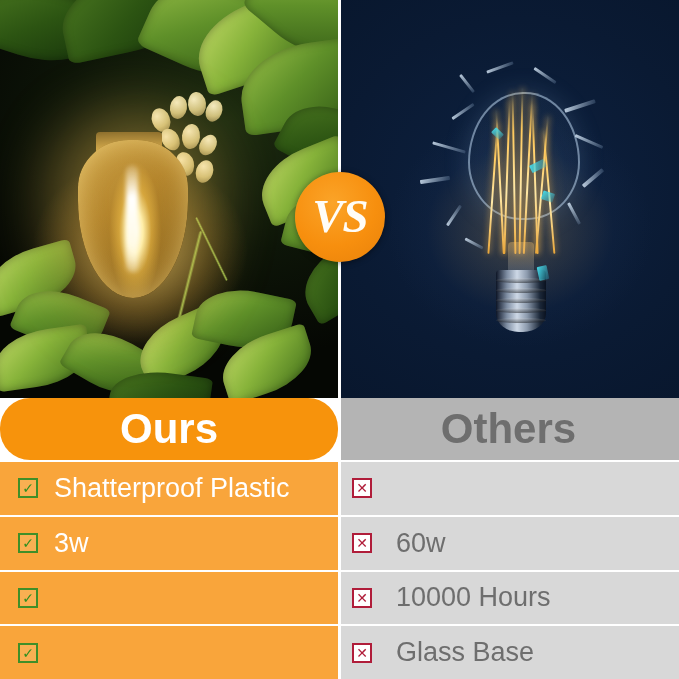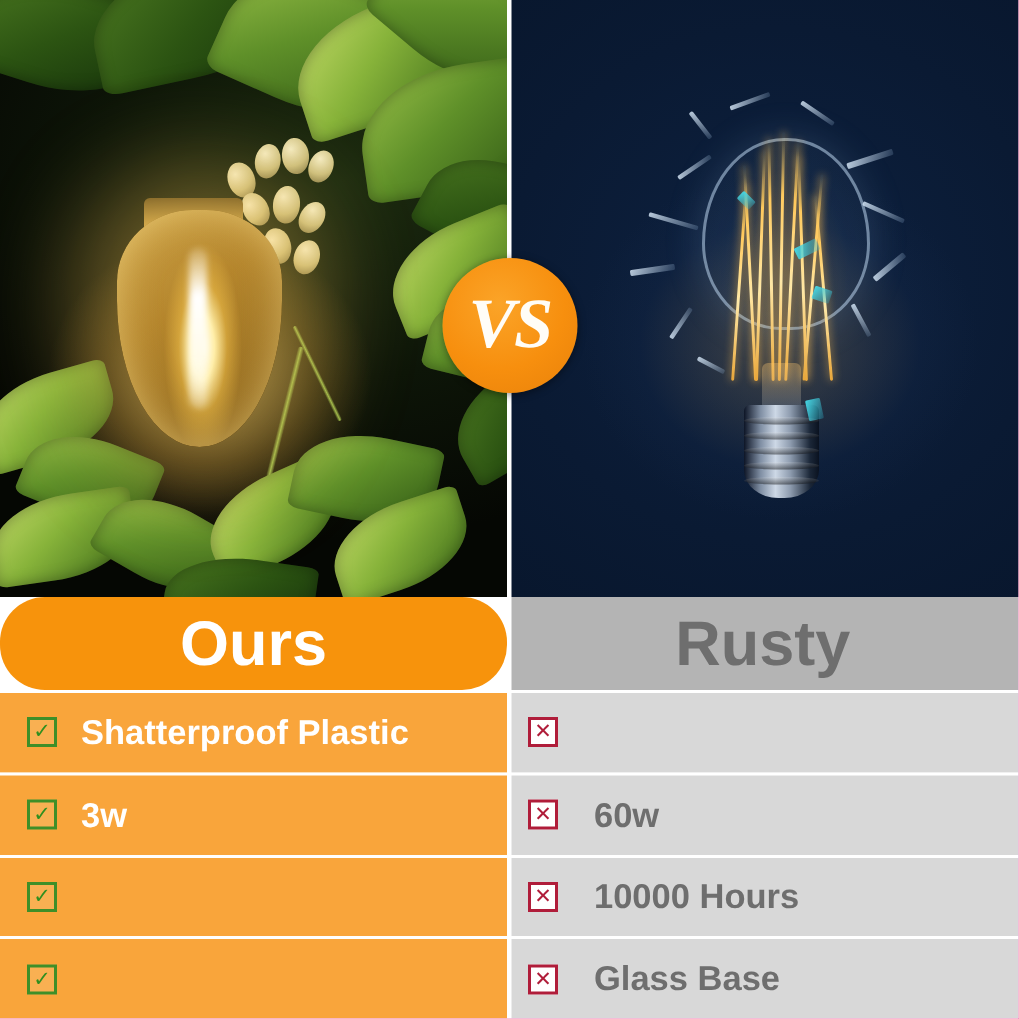--- a/index.html
+++ b/index.html
@@ -8,21 +8,21 @@
     background: #ffffff;
   }
   body {
     font-family: "Liberation Sans", sans-serif;
   }
   #page {
     position: relative;
     width: 679px;
     height: 679px;
     overflow: hidden;
-    background: #ec4899;
+    background: #737373;
   }
 
   
   .photos {
     position: absolute;
     left: 0; top: 0;
     width: 679px;
     height: 398px;
     display: flex;
   }
@@ -258,22 +258,22 @@
   }
   .mark-cross {
     border: 2px solid #b01d3a;
     background: #ffffff;
     color: #b01d3a;
     font-family: "DejaVu Sans", sans-serif;
     font-size: 14px;
   }
 
   .row-text {
-    font-size: 23px;
-    font-weight: bold;
+    font-size: 27px;
+    font-weight: normal;
     line-height: 1;
   }
   .row-ours .row-text   { color: #ffffff; margin-left: 16px; }
   .row-others .row-text { color: #6e6e6e; margin-left: 24px; }
 </style>
 </head>
 <body>
 
 <div id="page">
 
@@ -388,21 +388,21 @@
           <span class="mark mark-check">✓</span>
         </div>
         <div class="row row-ours">
           <span class="mark mark-check">✓</span>
         </div>
       </div>
     </div>
 
     <div class="col col-others">
       <div class="hdr hdr-others">
-        <span class="hdr-label">Rusty</span>
+        <span class="hdr-label">Others</span>
       </div>
       <div class="rows">
         <div class="row row-others">
           <span class="mark mark-cross">✕</span>
         </div>
         <div class="row row-others">
           <span class="mark mark-cross">✕</span>
           <span class="row-text">60w</span>
         </div>
         <div class="row row-others">

